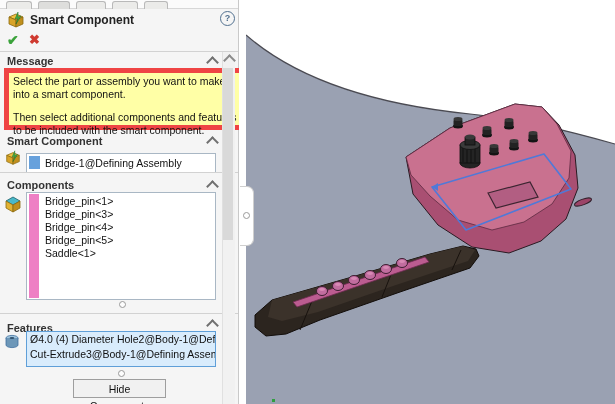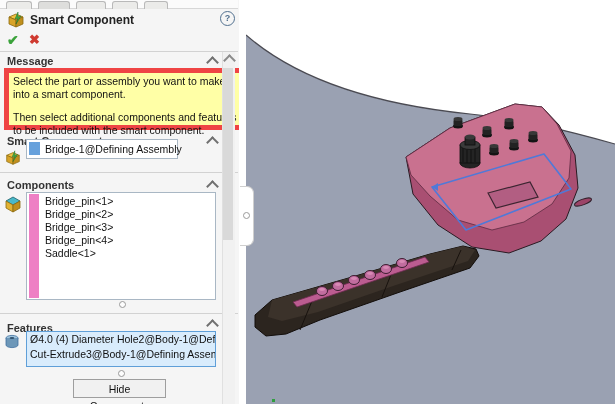--- a/index.html
+++ b/index.html
@@ -1,37 +1,37 @@
 <!DOCTYPE html>
 <html style="--panel_bg: #f5f5f5; --message_bg: #ffffa6; --selection_pink: #ee7fc4; --selection_blue: #67a1dc; --feature_box_bg: #d9ecfc; --feature_box_border: #5f9fd8; --check_green: #3aa23a; --cancel_red: #cf3a30; --surface_gray: #9aa1b2; --part_pink: #c9718f; --part_pink_dark: #a94f72; --bridge_dark: #2c251f; --sketch_blue: #4f79d8;"><head>
 <meta charset="utf-8">
 <style>
   html,body{margin:0;padding:0;}
   body{font-family:"Liberation Sans",sans-serif;}
   #screen{position:relative;width:615px;height:404px;overflow:hidden;background:#fff;}
 
   
-  #panel{position:absolute;left:0;top:0;width:238px;height:404px;background:var(--panel_bg,#f5f5f5);border-right:1px solid #c9c9c9;padding-left:13px;}
+  #panel{position:absolute;left:0;top:0;width:238px;height:404px;background:var(--panel_bg,#f5f5f5);border-right:1px solid #c9c9c9;}
   .tabstrip{position:absolute;left:0;top:0;width:238px;height:8px;background:#fbfbfb;border-bottom:1px solid #d7d7d7;}
   .tabstub{position:absolute;top:1px;height:7px;background:#ebebe9;border:1px solid #b9b9b9;border-bottom:none;border-radius:3px 3px 0 0;}
   .title-row{position:absolute;left:0;top:10px;width:238px;height:22px;}
   .title-text{position:absolute;left:30px;top:3px;font-size:12px;font-weight:bold;color:#222;}
   .help-circle{position:absolute;left:220px;top:1px;width:13px;height:13px;border:1.4px solid #51708f;border-radius:50%;color:#51708f;font-size:9px;font-weight:bold;text-align:center;line-height:13px;cursor:pointer;}
   .okx-row{position:absolute;left:0;top:32px;width:238px;height:18px;}
   .ok-btn{position:absolute;left:7px;top:0;font-size:14px;font-weight:bold;color:var(--check_green,#3aa23a);cursor:pointer;}
   .x-btn{position:absolute;left:29px;top:0;font-size:13px;font-weight:bold;color:var(--cancel_red,#cf3a30);cursor:pointer;}
   .hsep{position:absolute;left:0;width:238px;height:0;border-top:1px solid #d2d2d2;}
   .sec-label{position:absolute;left:7px;font-size:11px;font-weight:bold;color:#333;}
   .chev{position:absolute;width:7px;height:7px;border-left:2px solid #707070;border-top:2px solid #707070;transform:rotate(45deg);cursor:pointer;}
 
   .msg-box{position:absolute;left:4px;top:68px;width:243px;height:62px;background:var(--message_bg,#ffffa6);border:5px solid #ef4444;box-sizing:border-box;padding:2px 4px;font-size:10.5px;color:#111;line-height:12.5px;}
   .msg-box p{margin:0 0 11px 0;}
 
   .listbox{position:absolute;background:#fff;border:1px solid #a9b7c4;box-sizing:border-box;}
-  .sc-field{left:26px;top:139px;width:152px;height:20px;}
+  .sc-field{left:26px;top:153px;width:190px;height:20px;}
   .sel-blue{position:absolute;left:2px;top:2px;width:11px;height:13px;background:var(--selection_blue,#67a1dc);}
   .sc-value{position:absolute;left:18px;top:3px;font-size:10.5px;color:#111;white-space:nowrap;}
 
   .comp-box{left:26px;top:192px;width:190px;height:108px;}
   .pink-stripe{position:absolute;left:2px;top:1px;width:10px;height:104px;background:var(--selection_pink,#ee7fc4);}
   .comp-items{position:absolute;left:18px;top:2px;right:12px;}
   .comp-item{font-size:10.5px;color:#111;line-height:13px;white-space:nowrap;cursor:default;}
 
   .feat-box{left:26px;top:331px;width:190px;height:36px;background:var(--feature_box_bg,#d9ecfc);border:1px solid var(--feature_box_border,#5f9fd8);}
   .feat-item{font-size:10.5px;color:#111;line-height:14.5px;white-space:nowrap;overflow:hidden;padding-left:3px;}
@@ -131,23 +131,23 @@
       <svg width="20" height="20" viewBox="0 0 20 20">
         <polygon points="3,7 10,3 17,7 10,11" fill="#49b8c8" stroke="#20606a" stroke-width="0.8"></polygon>
         <polygon points="3,7 10,11 10,18 3,14" fill="#e2b232" stroke="#8a6a10" stroke-width="0.8"></polygon>
         <polygon points="17,7 10,11 10,18 17,14" fill="#c08f1d" stroke="#8a6a10" stroke-width="0.8"></polygon>
       </svg>
     </span>
     <div class="listbox comp-box">
       <span class="pink-stripe"></span>
       <div class="comp-items">
         <div class="comp-item">Bridge_pin&lt;1&gt;</div>
-        <div class="comp-item">Bridge_pin&lt;2&gt;</div>
         <div class="comp-item">Bridge_pin&lt;3&gt;</div>
         <div class="comp-item">Bridge_pin&lt;4&gt;</div>
+        <div class="comp-item">Bridge_pin&lt;5&gt;</div>
         <div class="comp-item">Saddle&lt;1&gt;</div>
       </div>
     </div>
     <span class="resize-dot" style="left:119px;top:301px;"></span>
 
     <div class="hsep" style="top:313px;"></div>
 
     <span class="sec-label" style="top:322px;">Features</span>
     <span class="chev" style="left:208px;top:321px;"></span>
     <span style="position:absolute;left:3px;top:333px;">

